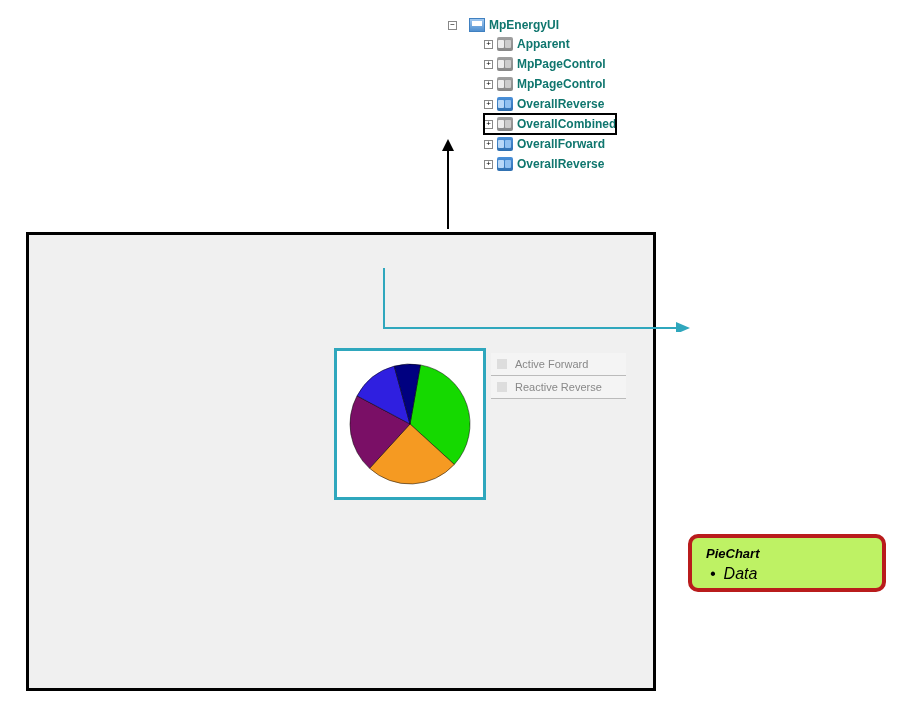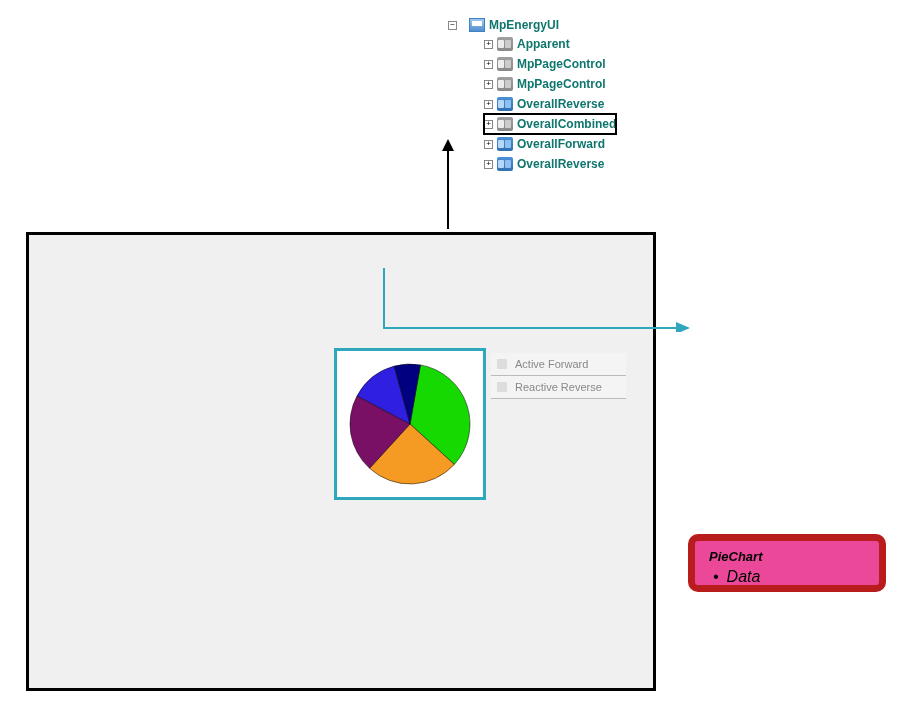--- a/index.html
+++ b/index.html
@@ -184,23 +184,23 @@
       top: 266px;
       pointer-events: none;
     }
 
     .callout-box {
       position: absolute;
       left: 688px;
       top: 534px;
       width: 198px;
       height: 58px;
-      border: 7px solid #b91c1c;
+      border: 4px solid #b91c1c;
       border-radius: 10px;
-      background: #ec4899;
+      background: #bef264;
       padding: 8px 14px 6px 14px;
     }
     .callout-title {
       font-weight: bold;
       font-style: italic;
       font-size: 13px;
       margin-bottom: 4px;
     }
     .callout-bullet {
       font-size: 16px;

